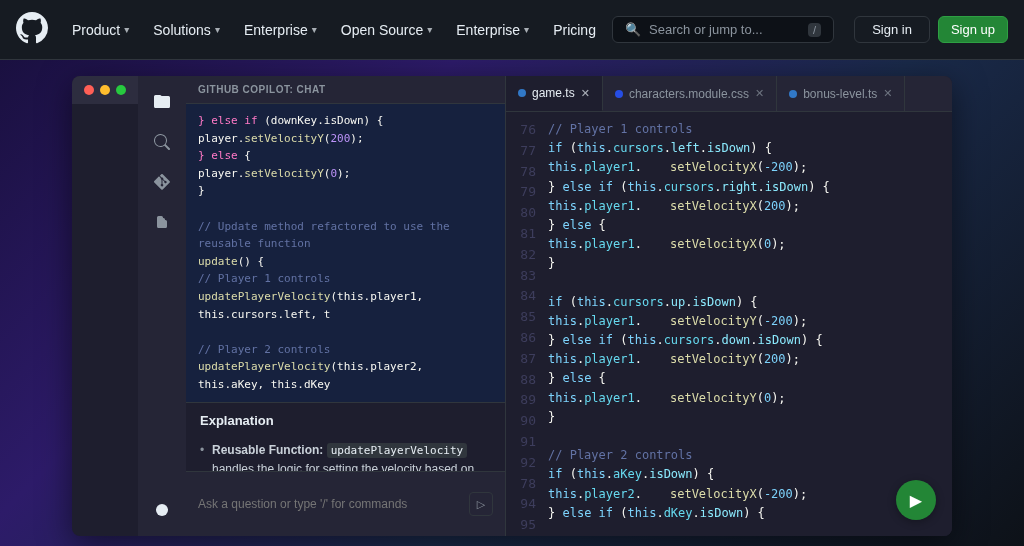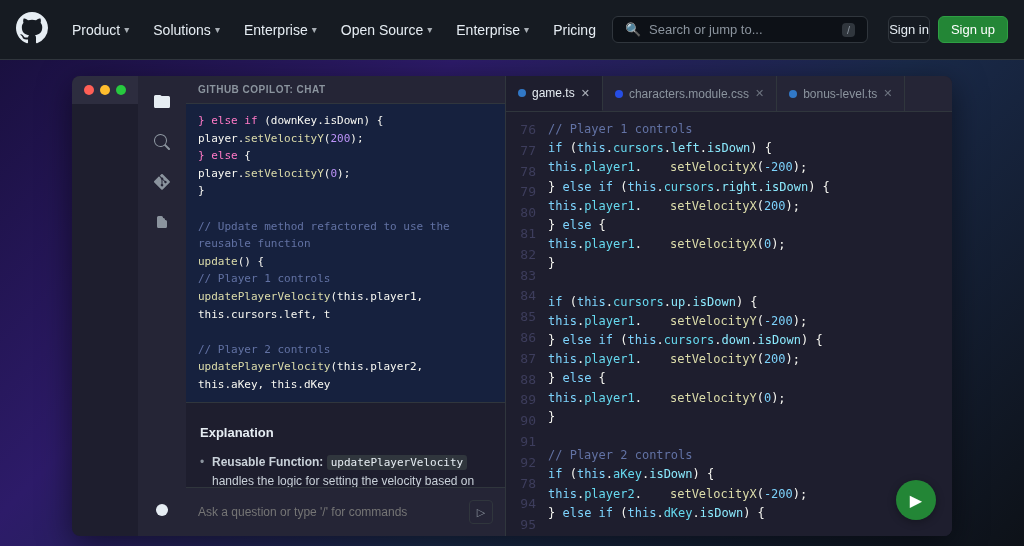--- a/index.html
+++ b/index.html
@@ -74,21 +74,21 @@
       display: flex;
       gap: 8px;
       align-items: center;
       margin-left: 12px;
     }
     .btn-signin {
       background: transparent;
       border: 1px solid #30363d;
       border-radius: 6px;
       color: #e6edf3;
-      padding: 5px 0;
+      padding: 5px 17px;
       font-size: 13px;
       cursor: pointer;
     }
     .btn-signup {
       background: #238636;
       border: 1px solid #2ea043;
       border-radius: 6px;
       color: #fff;
       padding: 5px 12px;
       font-size: 13px;
@@ -178,21 +178,21 @@
       background: #16213e;
       padding: 8px 12px;
       font-family: "SFMono-Regular", Consolas, monospace;
       font-size: 11px;
       line-height: 1.6;
       border-bottom: 1px solid #30363d;
       overflow: hidden;
       flex-shrink: 0;
     }
     .copilot-explanation {
-      padding: 20px 14px;
+      padding: 8px 14px;
       font-size: 12px;
       color: #c9d1d9;
       flex: 1;
       overflow-y: auto;
       line-height: 1.6;
     }
     .explanation-title {
       font-weight: 700;
       font-size: 13px;
       color: #e6edf3;
@@ -214,21 +214,21 @@
       border-radius: 3px;
       padding: 1px 4px;
       font-family: monospace;
       font-size: 11px;
       color: #e6edf3;
     }
     .copilot-input-bar {
       display: flex;
       align-items: center;
       border-top: 1px solid #30363d;
-      padding: 12px 12px;
+      padding: 20px 12px;
       gap: 8px;
       background: #252536;
     }
     .copilot-input {
       flex: 1;
       background: transparent;
       border: none;
       outline: none;
       color: #8b949e;
       font-size: 12px;

